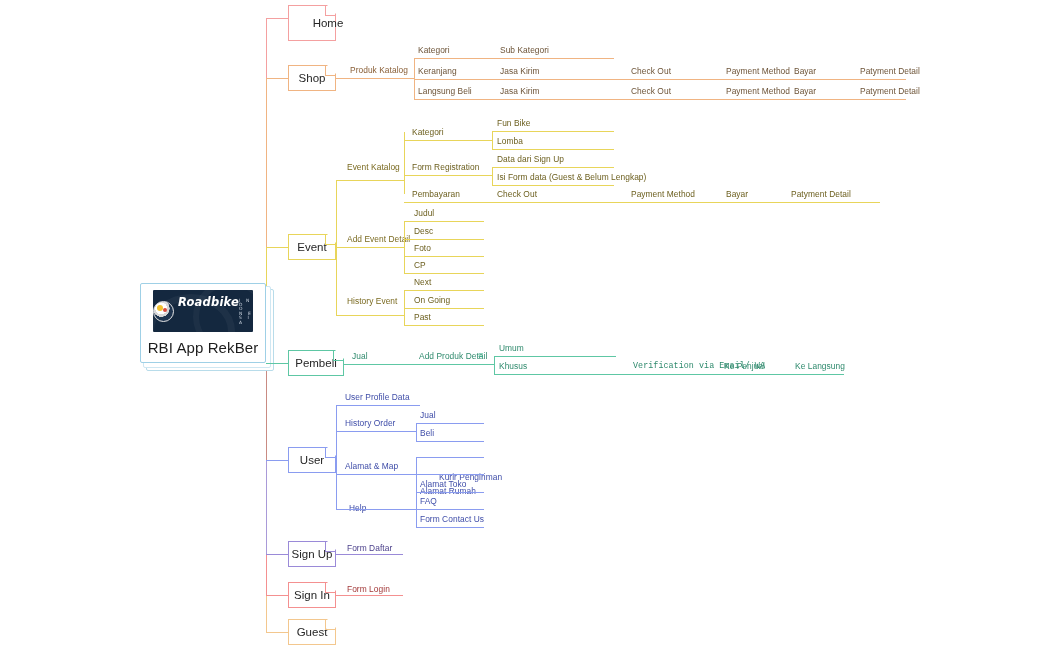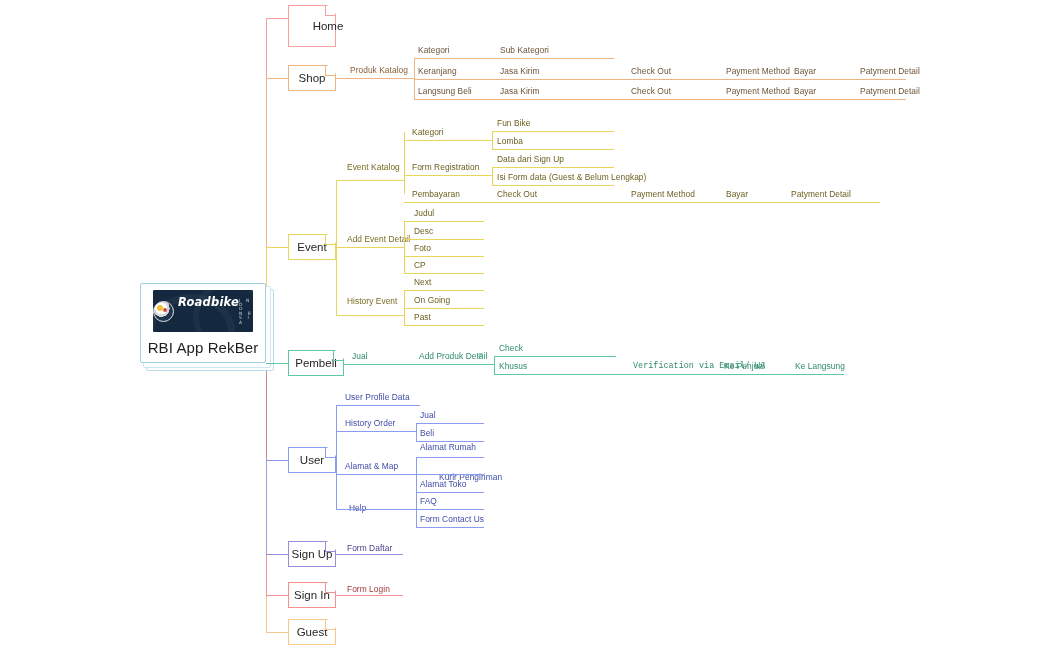--- a/index.html
+++ b/index.html
@@ -115,21 +115,21 @@
             <span class="logo-word">Roadbike</span>
             <span class="logo-sub">I N D O N E S I A</span>
           </div>
         </div>
       </div>
       <div class="root-title">RBI App RekBer</div>
     </div>
   </div>
 
   <div class="hline" style="left:266px;top:18px;width:22px;border-color:#f4a0a0;"></div>
-  <div class="node" style="left:288px;top:5px;width:48px;height:42px;border-color:#f4a0a0;color:#f4a0a0;padding-left:32px;">
+  <div class="node" style="left:288px;top:5px;width:48px;height:36px;border-color:#f4a0a0;color:#f4a0a0;padding-left:32px;">
     <span style="color:#262626">Home</span>
     <span class="foldtri" style="border-top:9px solid #fff;"></span>
     <span style="position:absolute;right:0;top:0;width:9px;height:9px;border-left:1.3px solid #f4a0a0;border-bottom:1.3px solid #f4a0a0;transform:rotate(0deg);background:transparent;"></span>
   </div>
 
   <div class="hline" style="left:266px;top:78px;width:22px;border-color:#f0b482;"></div>
   <div class="node" style="left:288px;top:65px;width:48px;height:26px;border-color:#f0b482;color:#f0b482;">
     <span style="color:#262626">Shop</span>
     <span class="foldtri" style="border-top:9px solid #fff;"></span>
     <span style="position:absolute;right:0;top:0;width:9px;height:9px;border-left:1.3px solid #f0b482;border-bottom:1.3px solid #f0b482;"></span>
@@ -223,21 +223,21 @@
   <div class="node" style="left:288px;top:350px;width:56px;height:26px;border-color:#5ec7a4;color:#5ec7a4;">
     <span style="color:#262626">Pembeli</span>
     <span class="foldtri" style="border-top:9px solid #fff;"></span>
     <span style="position:absolute;right:0;top:0;width:9px;height:9px;border-left:1.3px solid #5ec7a4;border-bottom:1.3px solid #5ec7a4;"></span>
   </div>
   <div class="leaf" style="left:352px;top:351px;color:#2f8a6d;">Jual</div>
   <div class="leaf" style="left:419px;top:351px;color:#2f8a6d;">Add Produk Detail</div>
   <div class="glyph" style="left:478px;top:350px;">≡</div>
   <div class="uline" style="left:344px;top:364px;width:150px;border-color:#5ec7a4;"></div>
   <div class="vline" style="left:494px;top:356px;height:18px;border-color:#5ec7a4;"></div>
-  <div class="leaf" style="left:499px;top:343px;color:#2f8a6d;">Check</div>
+  <div class="leaf" style="left:499px;top:343px;color:#2f8a6d;">Umum</div>
   <div class="uline" style="left:494px;top:356px;width:122px;border-color:#5ec7a4;"></div>
   <div class="leaf" style="left:499px;top:361px;color:#2f8a6d;">Khusus</div>
   <div class="leaf" style="left:633px;top:361px;color:#2f8a6d;font-family:Liberation Mono, monospace;">Verification via Email/ WA</div>
   <div class="leaf" style="left:724px;top:361px;color:#2f8a6d;">Ke Penjual</div>
   <div class="leaf" style="left:795px;top:361px;color:#2f8a6d;">Ke Langsung</div>
   <div class="uline" style="left:494px;top:374px;width:350px;border-color:#5ec7a4;"></div>
 
   <div class="hline" style="left:266px;top:460px;width:22px;border-color:#8a9cf0;"></div>
   <div class="node" style="left:288px;top:447px;width:48px;height:26px;border-color:#8a9cf0;color:#8a9cf0;">
     <span style="color:#262626">User</span>
@@ -255,21 +255,21 @@
   <div class="leaf" style="left:420px;top:410px;color:#3f4da8;">Jual</div>
   <div class="uline" style="left:416px;top:423px;width:68px;border-color:#8a9cf0;"></div>
   <div class="leaf" style="left:420px;top:428px;color:#3f4da8;">Beli</div>
   <div class="uline" style="left:416px;top:441px;width:68px;border-color:#8a9cf0;"></div>
 
   <div class="leaf" style="left:345px;top:461px;color:#3f4da8;">Alamat &amp; Map</div>
   <div class="uline" style="left:336px;top:474px;width:80px;border-color:#8a9cf0;"></div>
   <div class="vline" style="left:416px;top:458px;height:36px;border-color:#8a9cf0;"></div>
   <div class="leaf" style="left:439px;top:444px;color:#3f4da8;margin-top:28px;">Kurir Pengiriman</div>
   <div class="uline" style="left:416px;top:457px;width:68px;border-color:#8a9cf0;"></div>
-  <div class="leaf" style="left:420px;top:442px;color:#3f4da8;">Alamat Rumah</div>
+  <div class="leaf" style="left:420px;top:486px;color:#3f4da8;">Alamat Rumah</div>
   <div class="uline" style="left:416px;top:474px;width:68px;border-color:#8a9cf0;"></div>
   <div class="leaf" style="left:420px;top:479px;color:#3f4da8;">Alamat Toko</div>
   <div class="uline" style="left:416px;top:492px;width:68px;border-color:#8a9cf0;"></div>
 
   <div class="leaf" style="left:349px;top:503px;color:#3f4da8;">Help</div>
   <div class="uline" style="left:336px;top:509px;width:80px;border-color:#8a9cf0;"></div>
   <div class="vline" style="left:416px;top:492px;height:35px;border-color:#8a9cf0;"></div>
   <div class="leaf" style="left:420px;top:496px;color:#3f4da8;">FAQ</div>
   <div class="uline" style="left:416px;top:509px;width:68px;border-color:#8a9cf0;"></div>
   <div class="leaf" style="left:420px;top:514px;color:#3f4da8;">Form Contact Us</div>

